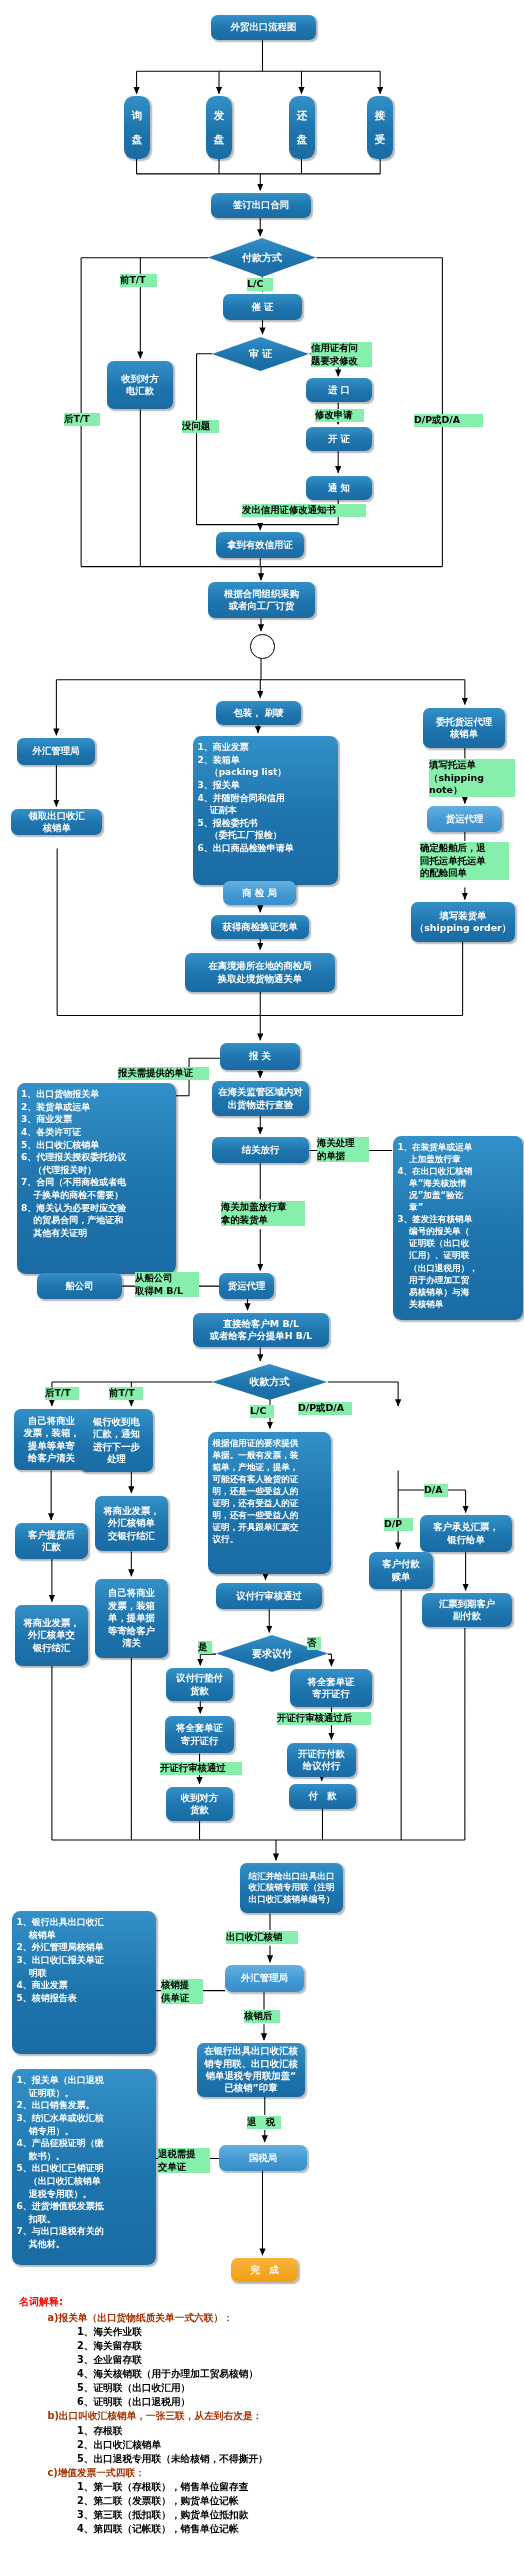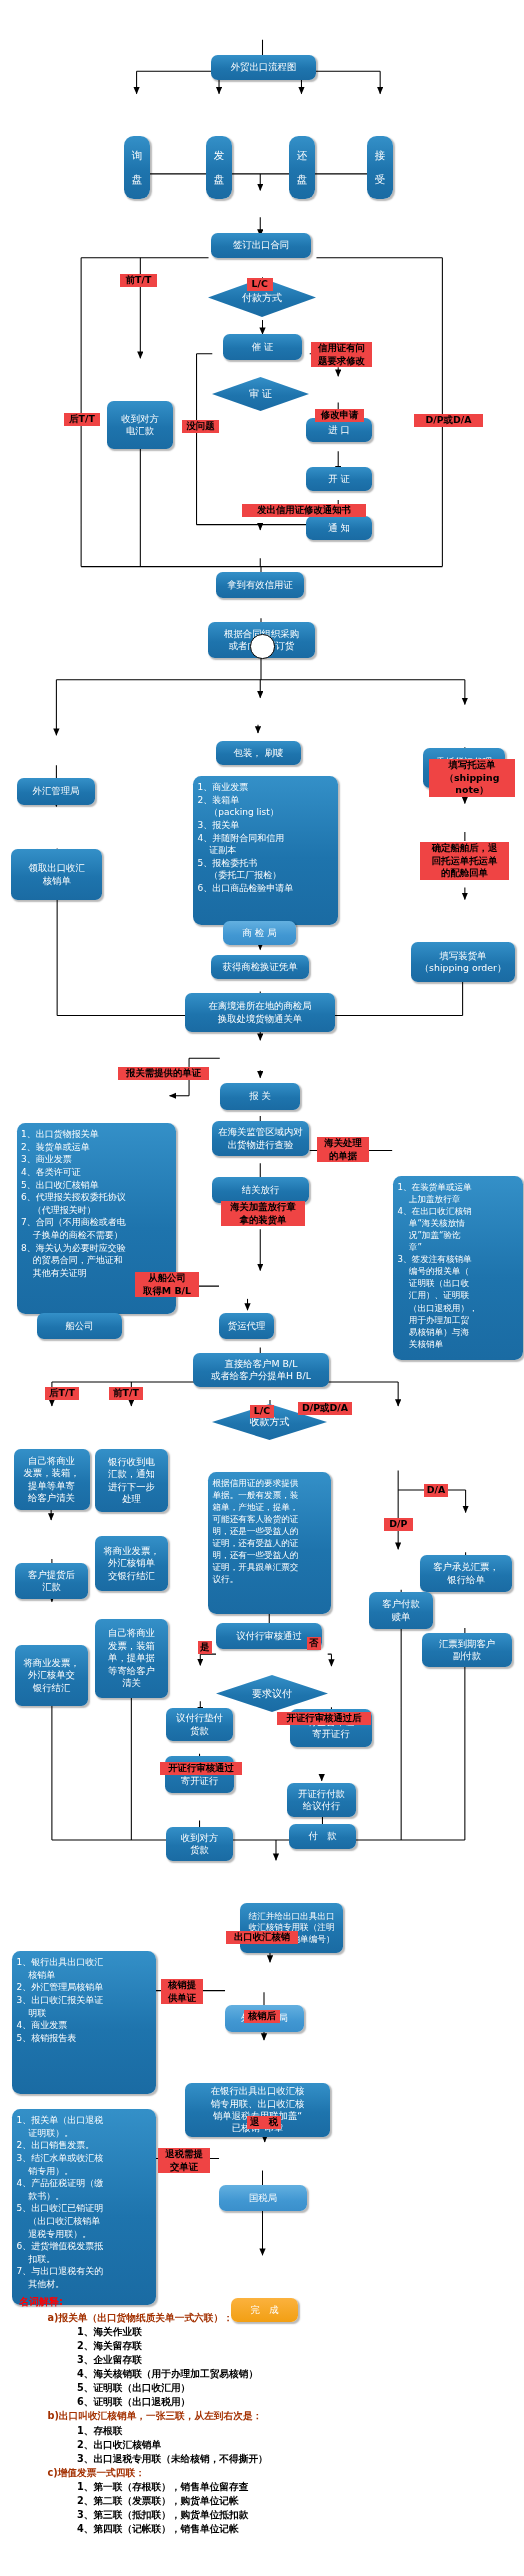--- a/index.html
+++ b/index.html
@@ -1,32 +1,32 @@
 <!DOCTYPE html>
 <html style="font-size:12px"><head>
 <meta charset="utf-8">
 <style>
   html,body{margin:0;padding:0;background:#fff;}
   .stage{position:relative;width:525px;height:2576px;background:#ffffff;
          font-family:"DejaVu Sans",sans-serif;overflow:hidden;}
   svg.wires{position:absolute;left:0;top:0;}
   .box{position:absolute;display:flex;align-items:center;justify-content:center;
-       text-align:center;color:#fff;font-weight:400;font-size:9.4px;line-height:1.32;
+       text-align:center;color:#fff;font-weight:700;font-size:9.4px;line-height:1.32;
        white-space:pre-line;border-radius:6.7px;
        background:linear-gradient(180deg,#3490c8 0%,#1e74ad 55%,#1a6ba3 100%);
-       box-shadow:1.1px 1.5px 1.5px rgba(0,0,0,.28);margin-top:40px;}
+       box-shadow:1.1px 1.5px 1.5px rgba(0,0,0,.28);}
   .vbox{border-radius:9.7px;font-size:10.5px;line-height:2.2;}
   .light{background:linear-gradient(180deg,#63b0e0 0%,#4197d2 60%,#3a8fcb 100%);}
   .orange{background:linear-gradient(180deg,#fbb23e 0%,#f29f13 100%);}
   .diamond{border-radius:0;clip-path:polygon(50% 0,100% 50%,50% 100%,0 50%);
            box-shadow:none;font-size:10px;}
   .list{align-items:flex-start;justify-content:flex-start;text-align:left;
         padding:5.2px 4.5px;font-size:9px;line-height:1.4;border-radius:8.2px;}
   .lbl{position:absolute;color:#000;font-weight:700;font-size:9.4px;line-height:1.35;
-       text-align:center;white-space:pre-line;background:#ef4444;}
+       text-align:left;white-space:pre-line;background:#86efac;}
   .circle{position:absolute;border:1.5px solid #000;border-radius:50%;background:#fff;}
   .gloss{position:absolute;left:19px;top:2295px;width:495px;color:#000;
          font-size:9.7px;font-weight:700;line-height:1.3;}
   .gloss .t{color:#ff0000;font-size:10px;margin:0 0 3.7px 0;}
   .gloss .h{color:#a33000;margin:1.5px 0 1.5px 28.5px;}
   .gloss .i{color:#000;margin:1.5px 0 1.5px 58px;}
 </style>
 </head>
 <body>
 
@@ -127,21 +127,21 @@
   <div class="lbl" style="left:315px;top:409px;width:49px">修改申请</div>
   <div class="box" style="left:306px;top:427px;width:66px;height:24px">开  证</div>
   <div class="box" style="left:306px;top:476px;width:66px;height:24px">通  知</div>
   <div class="lbl" style="left:242px;top:504px;width:124px">发出信用证修改通知书</div>
   <div class="box" style="left:216px;top:532px;width:88px;height:26px">拿到有效信用证</div>
   <div class="box" style="left:208px;top:582px;width:107px;height:36px">根据合同组织采购
 或者向工厂订货</div>
   <div class="circle" style="left:250px;top:634px;width:22.5px;height:22.5px"></div>
 
   <div class="box" style="left:17px;top:738px;width:78px;height:27px">外汇管理局</div>
-  <div class="box" style="left:11.2px;top:809px;width:91px;height:51px">领取出口收汇
+  <div class="box" style="left:11.2px;top:809px;width:91px;height:26px">领取出口收汇
 核销单</div>
   <div class="box" style="left:216px;top:701px;width:85px;height:24px">包装， 刷唛</div>
   <div class="box list" style="left:193px;top:736px;width:136px;height:139px">1、商业发票
 2、装箱单
 　 （packing list）
 3、报关单
 4、并随附合同和信用
 　 证副本
 5、报检委托书
 　 （委托工厂报检）
@@ -207,21 +207,21 @@
 
   <div class="lbl" style="left:45px;top:1387px;width:34px">后T/T</div>
   <div class="lbl" style="left:109px;top:1387px;width:34px">前T/T</div>
   <div class="lbl" style="left:250px;top:1405px;width:24px">L/C</div>
   <div class="lbl" style="left:298px;top:1402px;width:54px">D/P或D/A</div>
 
   <div class="box" style="left:13.5px;top:1409px;width:76px;height:61px">自己将商业
 发票，装箱，
 提单等单寄
 给客户清关</div>
-  <div class="box" style="left:95px;top:1409px;width:73px;height:63px">银行收到电
+  <div class="box" style="left:80px;top:1409px;width:73px;height:63px">银行收到电
 汇款，通知
 进行下一步
 处理</div>
   <div class="box list" style="left:208px;top:1432px;width:114px;height:132px;font-size:8.6px">根据信用证的要求提供
 单据。一般有发票，装
 箱单，产地证，提单，
 可能还有客人验货的证
 明，还是一些受益人的
 证明，还有受益人的证
 明，还有一些受益人的
@@ -275,21 +275,21 @@
   <div class="box list" style="left:12px;top:1911px;width:135px;height:133px">1、银行出具出口收汇
 　 核销单
 2、外汇管理局核销单
 3、出口收汇报关单证
 　 明联
 4、商业发票
 5、核销报告表</div>
   <div class="lbl" style="left:161px;top:1979px;width:42px">核销提
 供单证</div>
   <div class="lbl" style="left:244px;top:2010px;width:36px">核销后</div>
-  <div class="box" style="left:185px;top:2043px;width:145px;height:54px">在银行出具出口收汇核
+  <div class="box" style="left:197px;top:2043px;width:108px;height:54px">在银行出具出口收汇核
 销专用联、出口收汇核
 销单退税专用联加盖“
 已核销”印章</div>
   <div class="lbl" style="left:247px;top:2116px;width:34px">退　税</div>
   <div class="box light" style="left:219px;top:2145px;width:88px;height:25.5px">国税局</div>
   <div class="box list" style="left:12px;top:2069px;width:135px;height:186px">1、报关单（出口退税
 　 证明联）。
 2、出口销售发票。
 3、结汇水单或收汇核
 　 销专用）。
@@ -311,21 +311,21 @@
     <div class="h">a)报关单（出口货物纸质关单一式六联）：</div>
     <div class="i">1、海关作业联</div>
     <div class="i">2、海关留存联</div>
     <div class="i">3、企业留存联</div>
     <div class="i">4、海关核销联（用于办理加工贸易核销）</div>
     <div class="i">5、证明联（出口收汇用）</div>
     <div class="i">6、证明联（出口退税用）</div>
     <div class="h">b)出口叫收汇核销单，一张三联，从左到右次是：</div>
     <div class="i">1、存根联</div>
     <div class="i">2、出口收汇核销单</div>
-    <div class="i">3、出口退税专用联（未给核销，不得撕开）</div>
+    <div class="i">5、出口退税专用联（未给核销，不得撕开）</div>
     <div class="h">c)增值发票一式四联：</div>
     <div class="i">1、第一联（存根联），销售单位留存查</div>
     <div class="i">2、第二联（发票联），购货单位记帐</div>
     <div class="i">3、第三联（抵扣联），购货单位抵扣款</div>
     <div class="i">4、第四联（记帐联），销售单位记帐</div>
   </div>
 
 </div>
 
 

